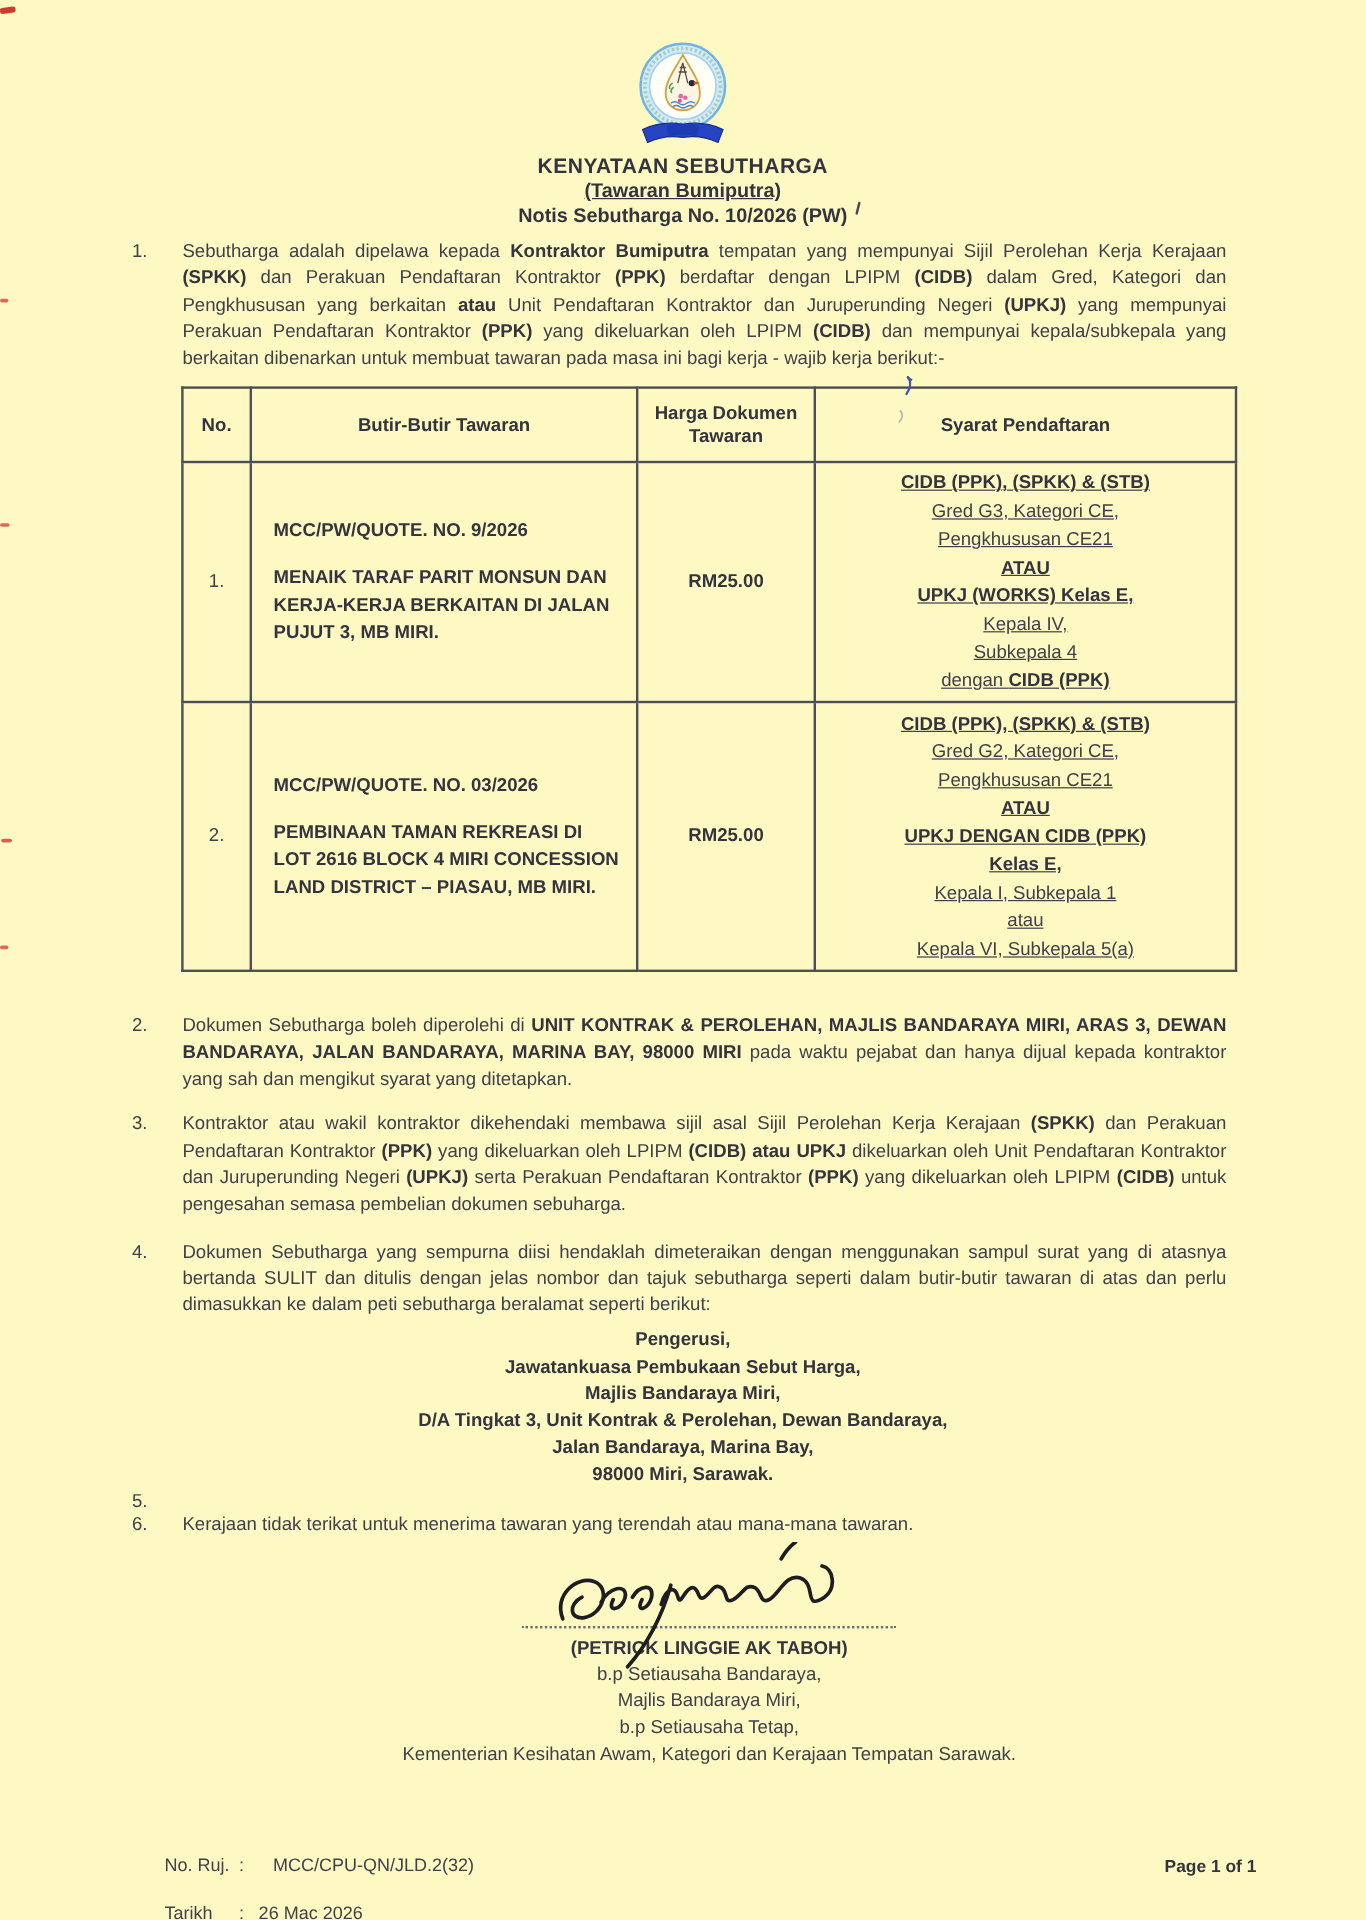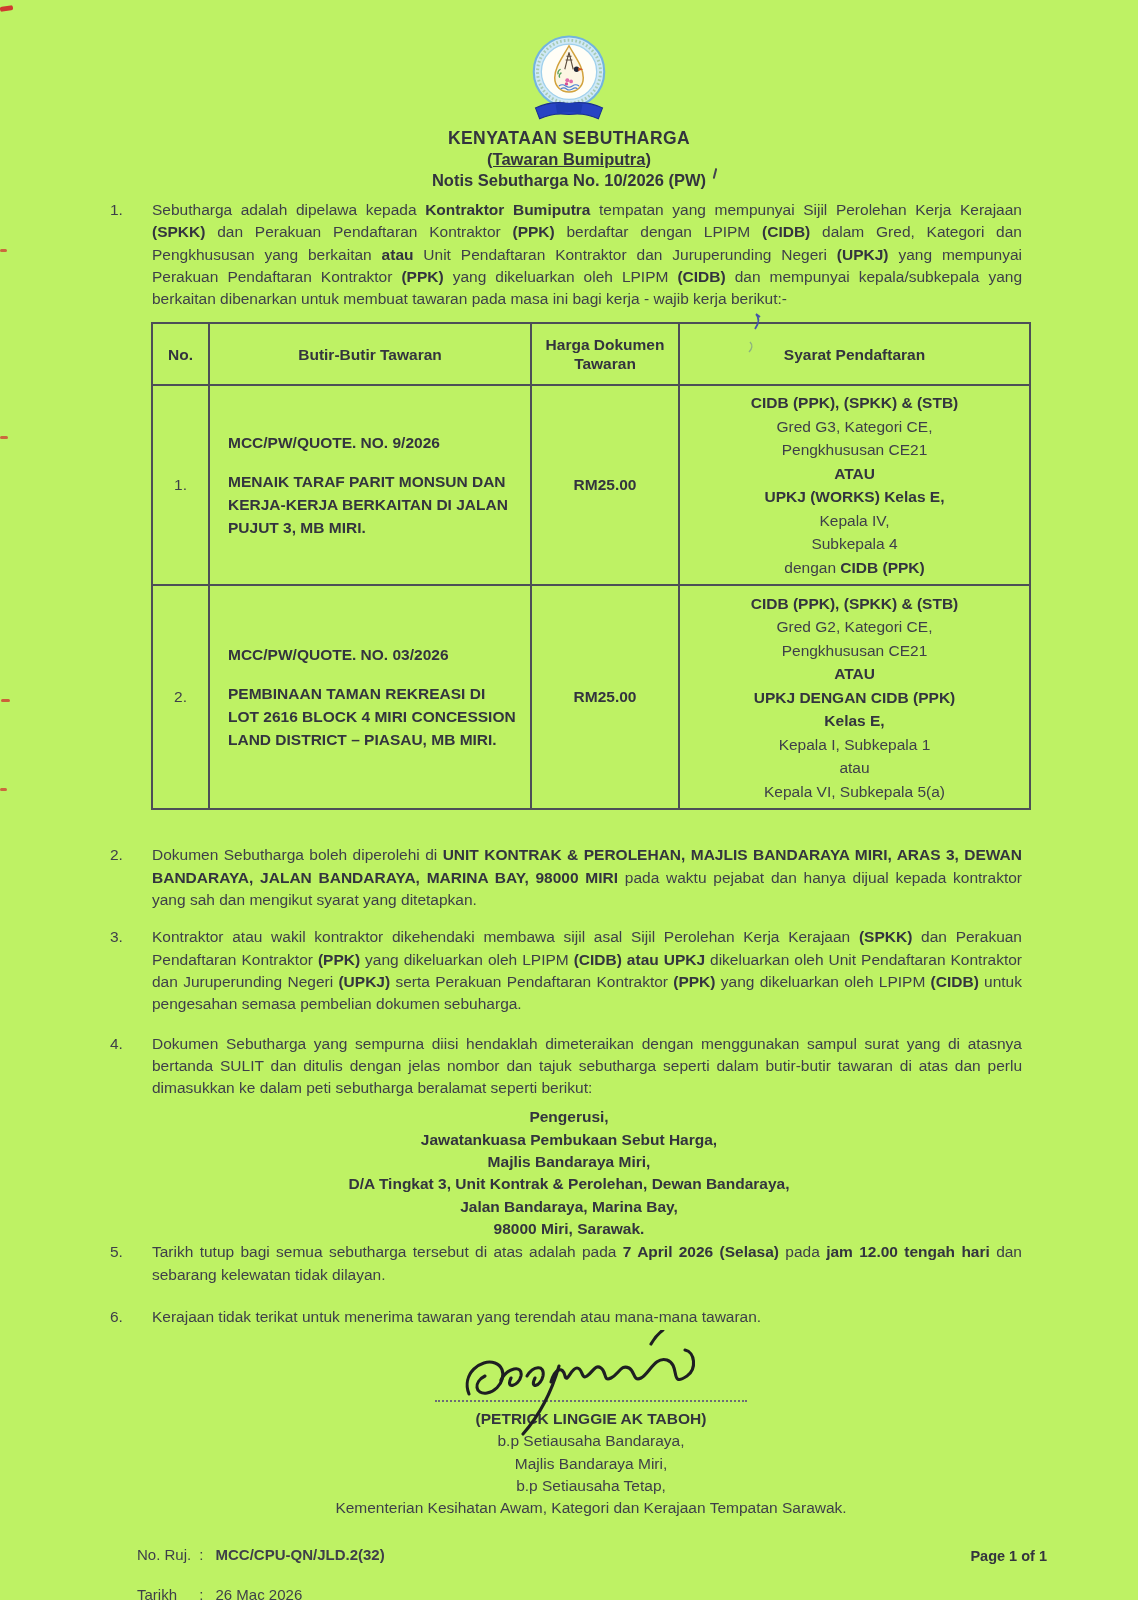--- a/index.html
+++ b/index.html
@@ -1,20 +1,20 @@
 <!DOCTYPE html>
 <html><head>
 <meta charset="utf-8">
 <style>
   html,body{margin:0;padding:0;background:#e8e8e8;}
   .page{
     position:relative;
     width:1138px;height:1600px;
     margin:0 auto;
-    background:#bef264;
+    background:#fef9c3;
     overflow:hidden;
     font-family:"Liberation Sans",sans-serif;
     color:#3e3f49;
     -webkit-font-smoothing:antialiased;
   }
   .b{font-weight:bold;color:#33343e;}
   
   .doc-header{padding-top:34px;text-align:center;}
   .crest{display:block;margin:0 auto;width:100px;height:94px;}
   .title-line{font-weight:bold;color:#33343e;line-height:21px;}
@@ -30,21 +30,21 @@
                table-layout:fixed;width:878px;font-size:15.5px;}
   table.offers td,table.offers th{border:2px solid #4d4f57;vertical-align:middle;}
   th.hd{font-size:15.5px;font-weight:bold;color:#33343e;line-height:19px;
         text-align:center;padding:6px 4px;height:48px;}
   td.no-cell{text-align:center;}
   td.butir-cell{padding:10px 14px 10px 18px;}
   .butir-ref{font-weight:bold;color:#33343e;line-height:23px;}
   .butir-desc{font-weight:bold;color:#33343e;line-height:23px;margin-top:16px;}
   td.price-cell{text-align:center;font-weight:bold;color:#33343e;}
   td.req-cell{text-align:center;padding:5px 6px;}
-  td.req-cell div{line-height:23.5px;}
+  td.req-cell div{line-height:23.5px;text-decoration:underline;}
   tr.row1{height:190px;}
   tr.row2{height:224px;}
   
   .address-block{margin-top:7px;text-align:center;font-weight:bold;color:#33343e;
                  font-size:15.5px;line-height:22.3px;}
   .closing{margin-top:20px;}
   
   .sig-block{margin-top:2px;text-align:center;font-size:15.5px;line-height:22.3px;padding-left:44px;}
   .sig-svg{display:block;margin:0 auto -36px auto;position:relative;z-index:2;}
   .sig-dots{width:312px;margin:0 auto;border-bottom:2.5px dotted #6b6d75;height:0;}
@@ -186,21 +186,20 @@
       <div>Pengerusi,</div>
       <div>Jawatankuasa Pembukaan Sebut Harga,</div>
       <div>Majlis Bandaraya Miri,</div>
       <div>D/A Tingkat 3, Unit Kontrak &amp; Perolehan, Dewan Bandaraya,</div>
       <div>Jalan Bandaraya, Marina Bay,</div>
       <div>98000 Miri, Sarawak.</div>
     </div>
 
   <div class="para closing" style="margin-top:1px;">
     <span class="para-no">5.</span>
-    <span><span>Tarikh tutup bagi semua sebutharga tersebut di atas adalah pada </span><span class="b">7 April 2026 (Selasa)</span><span> pada </span><span class="b">jam 12.00 tengah hari</span><span> dan sebarang kelewatan tidak dilayan.</span></span>
   </div>
 
   <div class="para" style="margin-top:20px;">
     <span class="para-no">6.</span>
     <span><span>Kerajaan tidak terikat untuk menerima tawaran yang terendah atau mana-mana tawaran.</span></span>
   </div>
 
   <div class="sig-block">
     <svg class="sig-svg" width="300" height="106" viewBox="0 0 300 106">
       <g stroke="#1e1e22" stroke-width="3.1" fill="none" stroke-linecap="round">
@@ -219,21 +218,21 @@
         <div>Majlis Bandaraya Miri,</div>
         <div>b.p Setiausaha Tetap,</div>
         <div>Kementerian Kesihatan Awam, Kategori dan Kerajaan Tempatan Sarawak.</div>
       </div>
   </div>
 
   <div class="footer-refs">
     <div>
       <span class="ref-label">No. Ruj.</span>
       <span>:</span>
-      <span style="margin-left:8px;font-weight:bold;">MCC/CPU-QN/JLD.2(32)</span>
+      <span style="margin-left:20px;">MCC/CPU-QN/JLD.2(32)</span>
     </div>
     <div>
       <span class="ref-label">Tarikh</span>
       <span>:</span>
       <span style="margin-left:8px;">26 Mac 2026</span>
     </div>
   </div>
   <div class="page-num">Page 1 of 1</div>
 
 </div>

